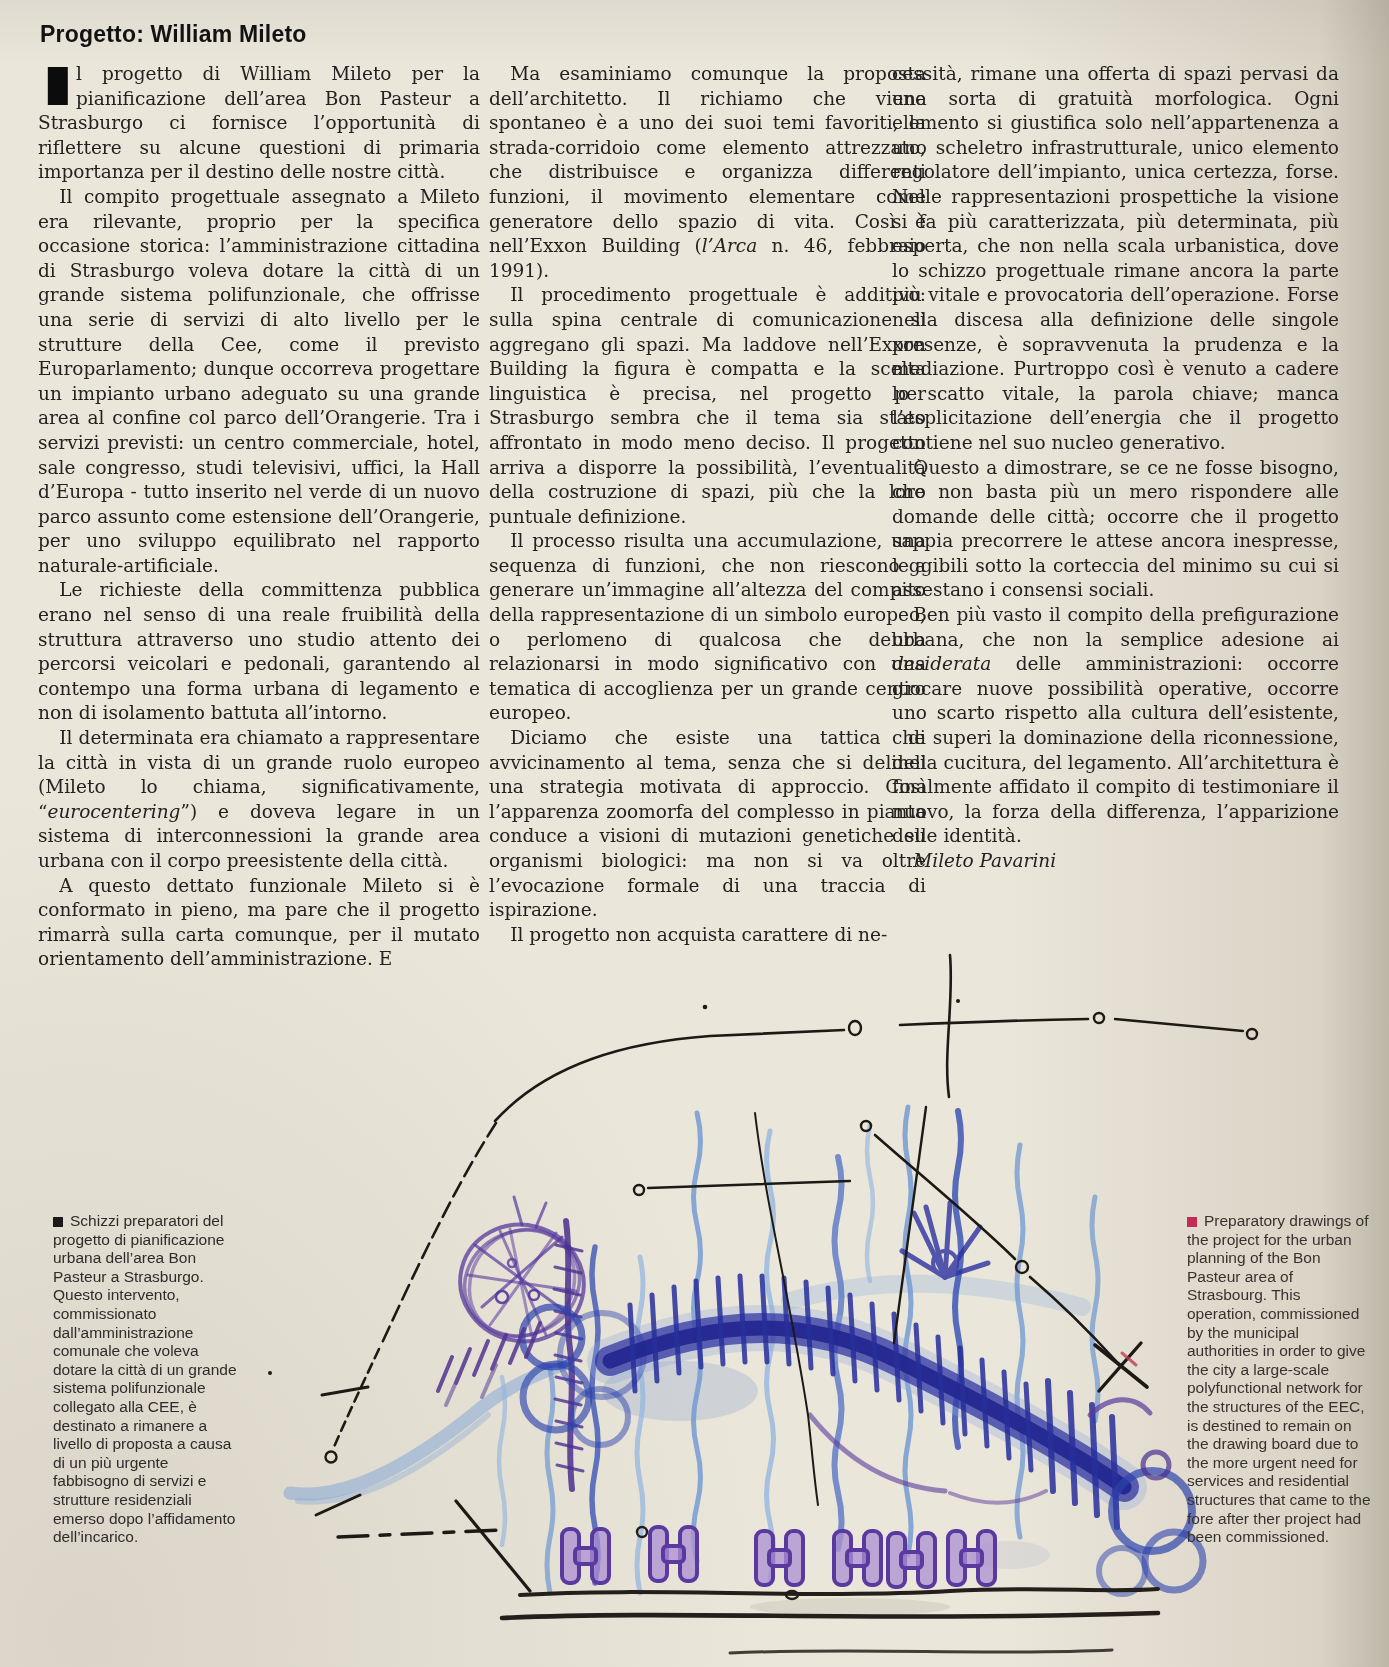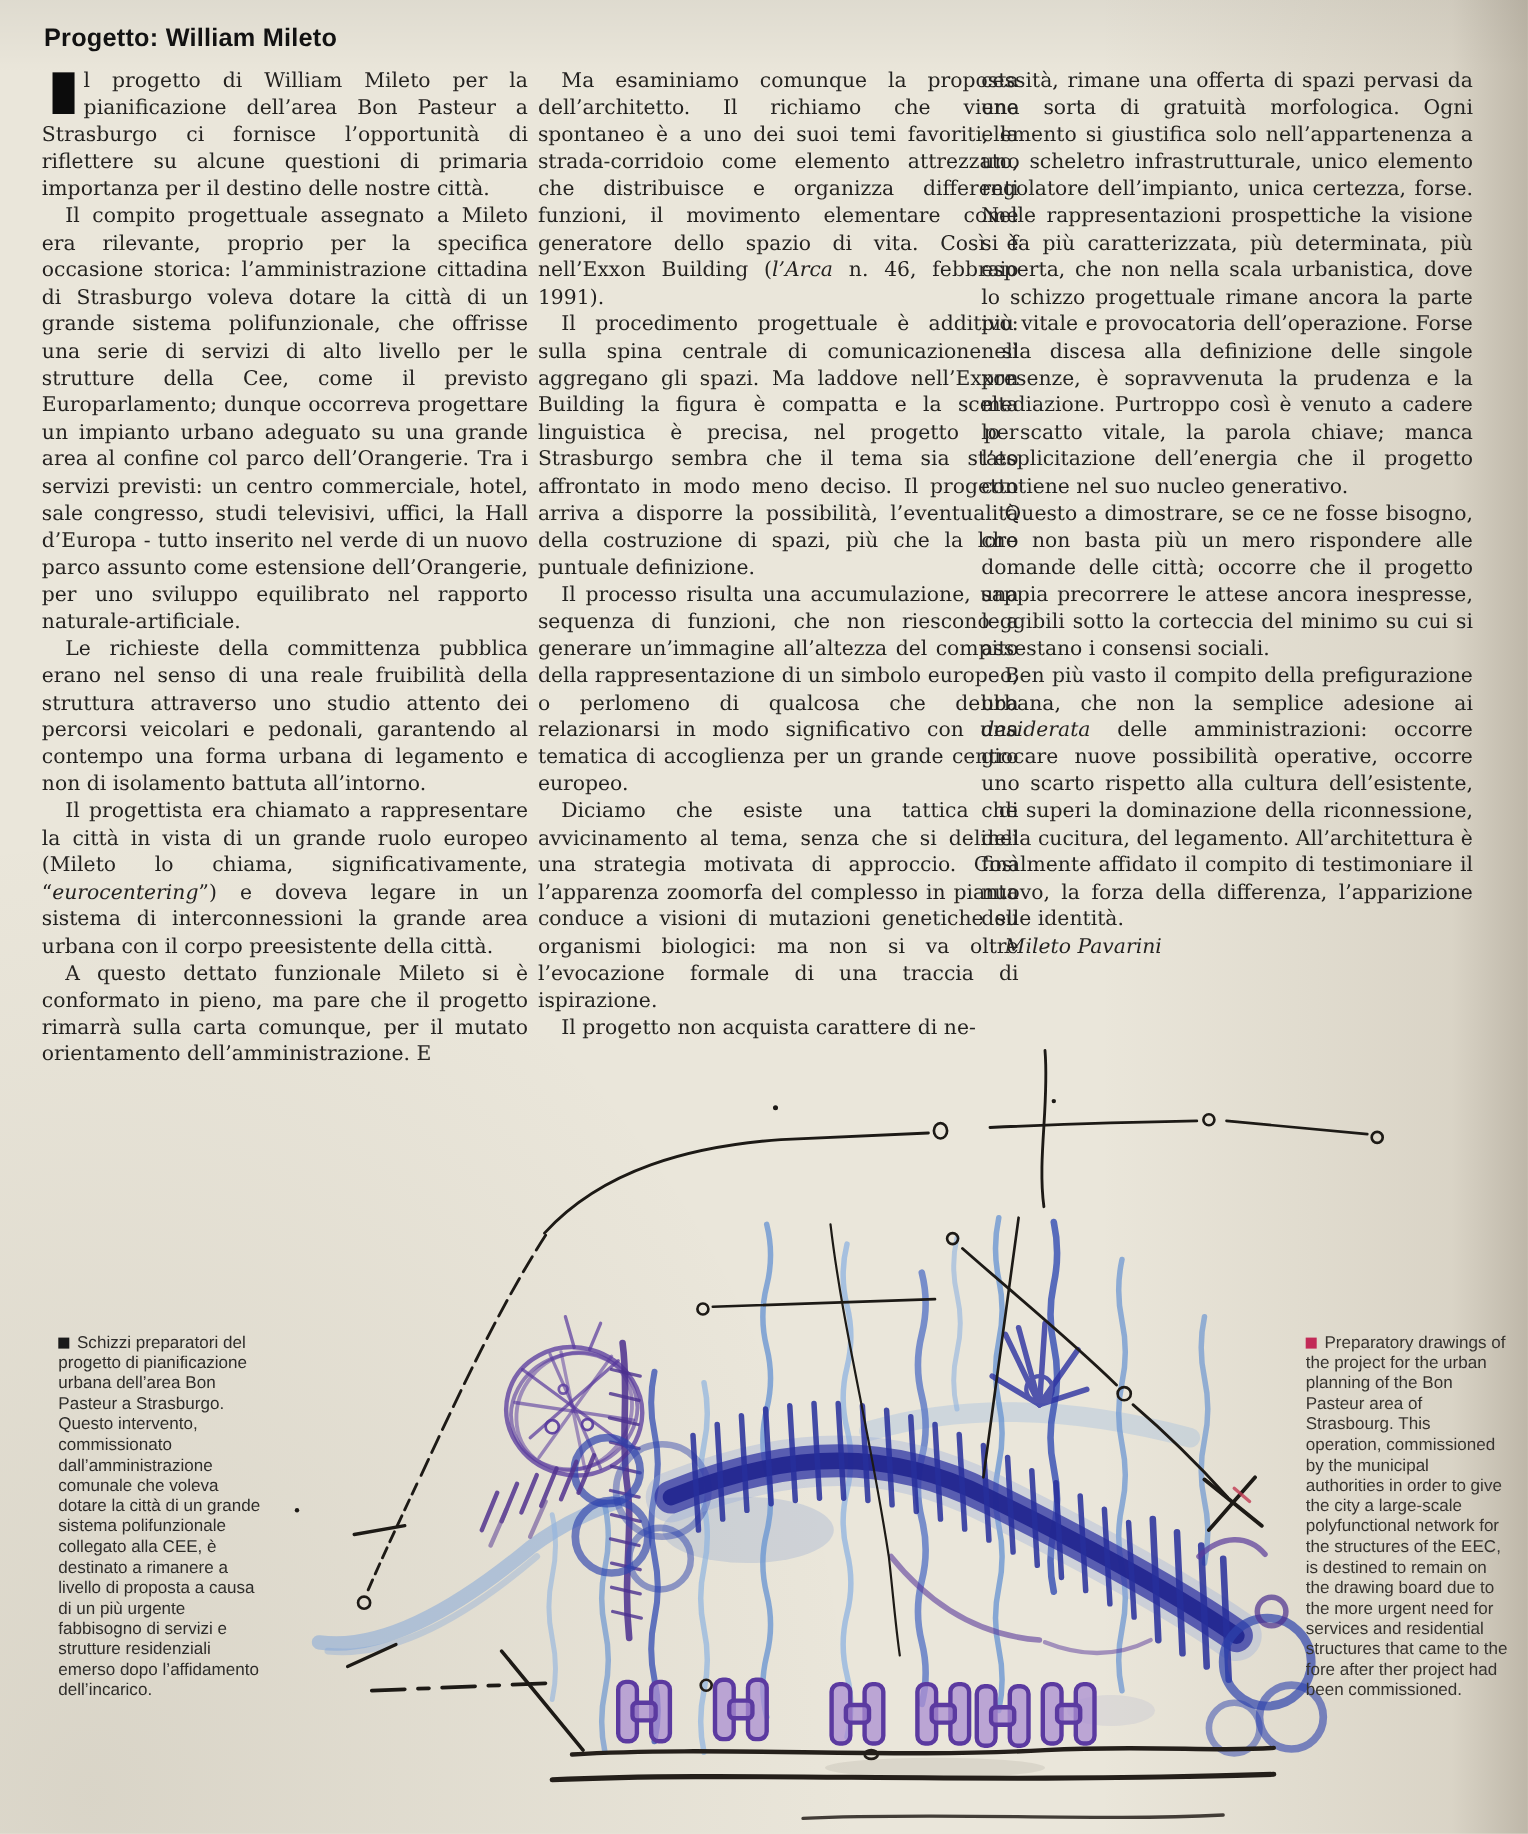--- a/index.html
+++ b/index.html
@@ -50,21 +50,21 @@
 </style>
 </head>
 <body>
 
 <header class="page-header">Progetto: William Mileto</header>
 
 <div class="col" id="col-0">
     <p class="para"><span class="dropcap">I</span><span>l progetto di William Mileto per la pianificazione dell’area Bon Pasteur a Strasburgo ci fornisce l’opportunità di riflettere su alcune questioni di primaria importanza per il destino delle nostre città.</span></p>
     <p class="para indent"><span>Il compito progettuale assegnato a Mileto era rilevante, proprio per la specifica occasione storica: l’amministrazione cittadina di Strasburgo voleva dotare la città di un grande sistema polifunzionale, che offrisse una serie di servizi di alto livello per le strutture della Cee, come il previsto Europarlamento; dunque occorreva progettare un impianto urbano adeguato su una grande area al confine col parco dell’Orangerie. Tra i servizi previsti: un centro commerciale, hotel, sale congresso, studi televisivi, uffici, la Hall d’Europa - tutto inserito nel verde di un nuovo parco assunto come estensione dell’Orangerie, per uno sviluppo equilibrato nel rapporto naturale-artificiale.</span></p>
     <p class="para indent"><span>Le richieste della committenza pubblica erano nel senso di una reale fruibilità della struttura attraverso uno studio attento dei percorsi veicolari e pedonali, garantendo al contempo una forma urbana di legamento e non di isolamento battuta all’intorno.</span></p>
-    <p class="para indent"><span>Il progettista era chiamato a rappresentare la città in vista di un grande ruolo europeo (Mileto lo chiama, significativamente, “</span><em>eurocentering</em><span>”) e doveva legare in un sistema di interconnessioni la grande area urbana con il corpo preesistente della città.</span></p>
+    <p class="para indent"><span>Il determinata era chiamato a rappresentare la città in vista di un grande ruolo europeo (Mileto lo chiama, significativamente, “</span><em>eurocentering</em><span>”) e doveva legare in un sistema di interconnessioni la grande area urbana con il corpo preesistente della città.</span></p>
     <p class="para indent"><span>A questo dettato funzionale Mileto si è conformato in pieno, ma pare che il progetto rimarrà sulla carta comunque, per il mutato orientamento dell’amministrazione. E</span></p>
   </div>
 <div class="col" id="col-1">
     <p class="para indent"><span>Ma esaminiamo comunque la proposta dell’architetto. Il richiamo che viene spontaneo è a uno dei suoi temi favoriti, la strada-corridoio come elemento attrezzato, che distribuisce e organizza differenti funzioni, il movimento elementare come generatore dello spazio di vita. Così è nell’Exxon Building (</span><em>l’Arca</em><span> n. 46, febbraio 1991).</span></p>
     <p class="para indent"><span>Il procedimento progettuale è additivo: sulla spina centrale di comunicazione si aggregano gli spazi. Ma laddove nell’Exxon Building la figura è compatta e la scelta linguistica è precisa, nel progetto per Strasburgo sembra che il tema sia stato affrontato in modo meno deciso. Il progetto arriva a disporre la possibilità, l’eventualità della costruzione di spazi, più che la loro puntuale definizione.</span></p>
     <p class="para indent"><span>Il processo risulta una accumulazione, una sequenza di funzioni, che non riescono a generare un’immagine all’altezza del compito della rappresentazione di un simbolo europeo, o perlomeno di qualcosa che debba relazionarsi in modo significativo con una tematica di accoglienza per un grande centro europeo.</span></p>
     <p class="para indent"><span>Diciamo che esiste una tattica di avvicinamento al tema, senza che si delinei una strategia motivata di approccio. Così l’apparenza zoomorfa del complesso in pianta conduce a visioni di mutazioni genetiche su organismi biologici: ma non si va oltre l’evocazione formale di una traccia di ispirazione.</span></p>
     <p class="para indent"><span>Il progetto non acquista carattere di ne-</span></p>
   </div>
 <div class="col" id="col-2">

